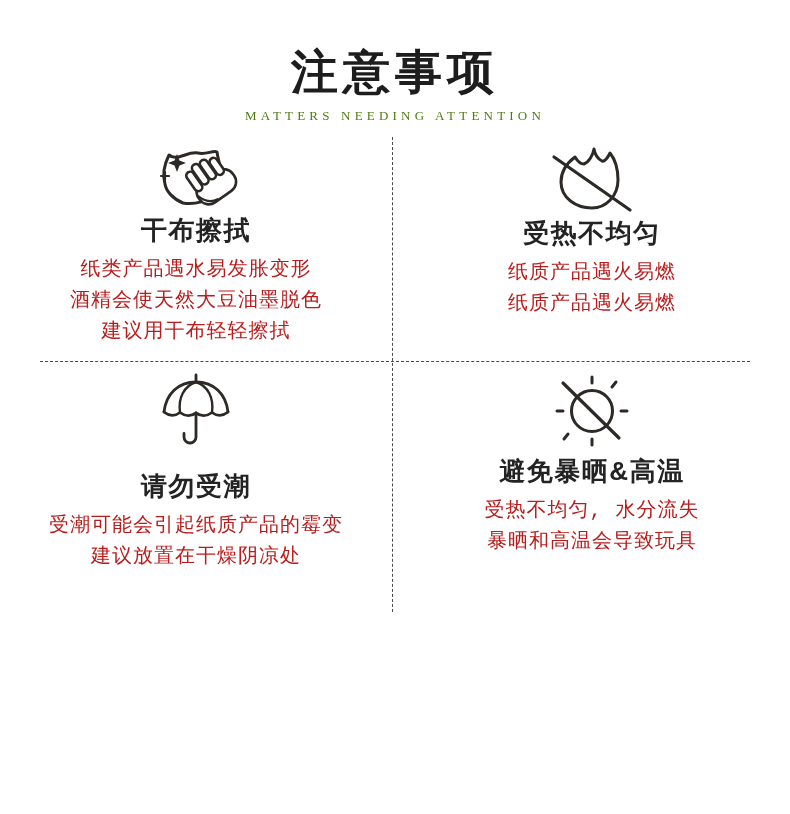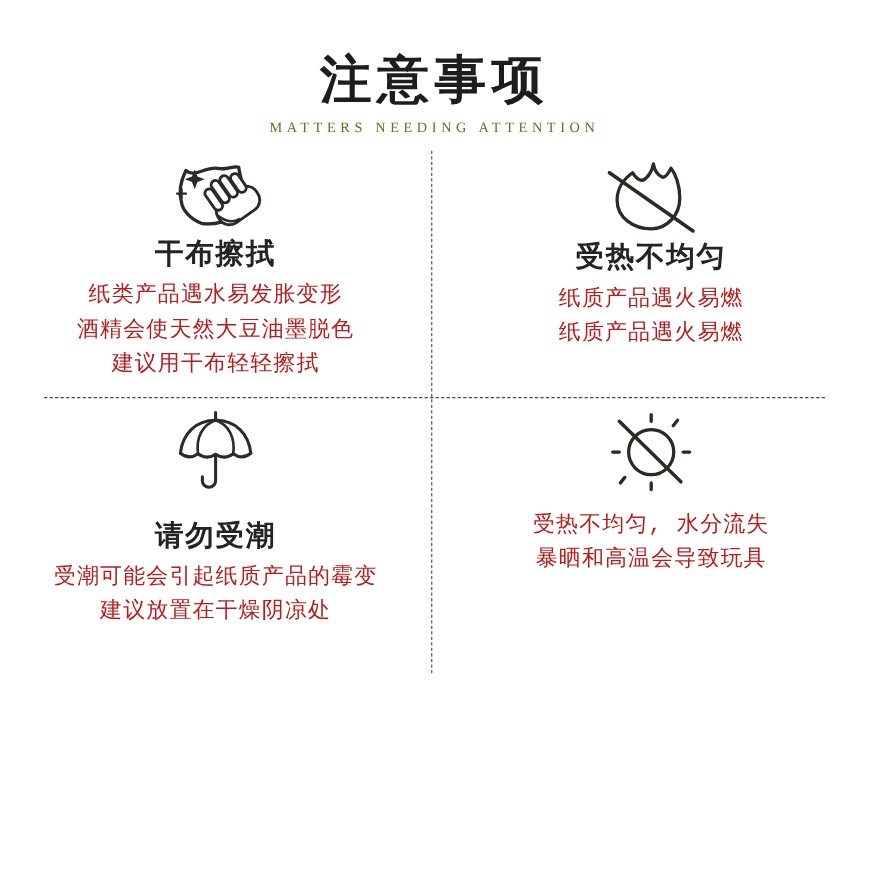--- a/index.html
+++ b/index.html
@@ -146,19 +146,20 @@
         <circle class="ink" stroke-width="3" cx="42" cy="41" r="20.5"></circle>
         <path class="ink" stroke-width="3" d="M42,7  L42,13"></path>
         <path class="ink" stroke-width="3" d="M62,17 L66,12"></path>
         <path class="ink" stroke-width="3" d="M71,41 L77,41"></path>
         <path class="ink" stroke-width="3" d="M42,69 L42,75"></path>
         <path class="ink" stroke-width="3" d="M18,64 L14,69"></path>
         <path class="ink" stroke-width="3" d="M7,41  L13,41"></path>
         <path class="ink" stroke-width="3.2" d="M13,13 L69,68"></path>
       </svg>
     </div>
+    <h2 class="section-title">避免暴晒&amp;高温</h2>
     <div class="section-body">
       <div class="body-line">受热不均匀, 水分流失</div>
       <div class="body-line">暴晒和高温会导致玩具</div>
     </div>
   </section>
 
 </div>
 
 </body></html>

